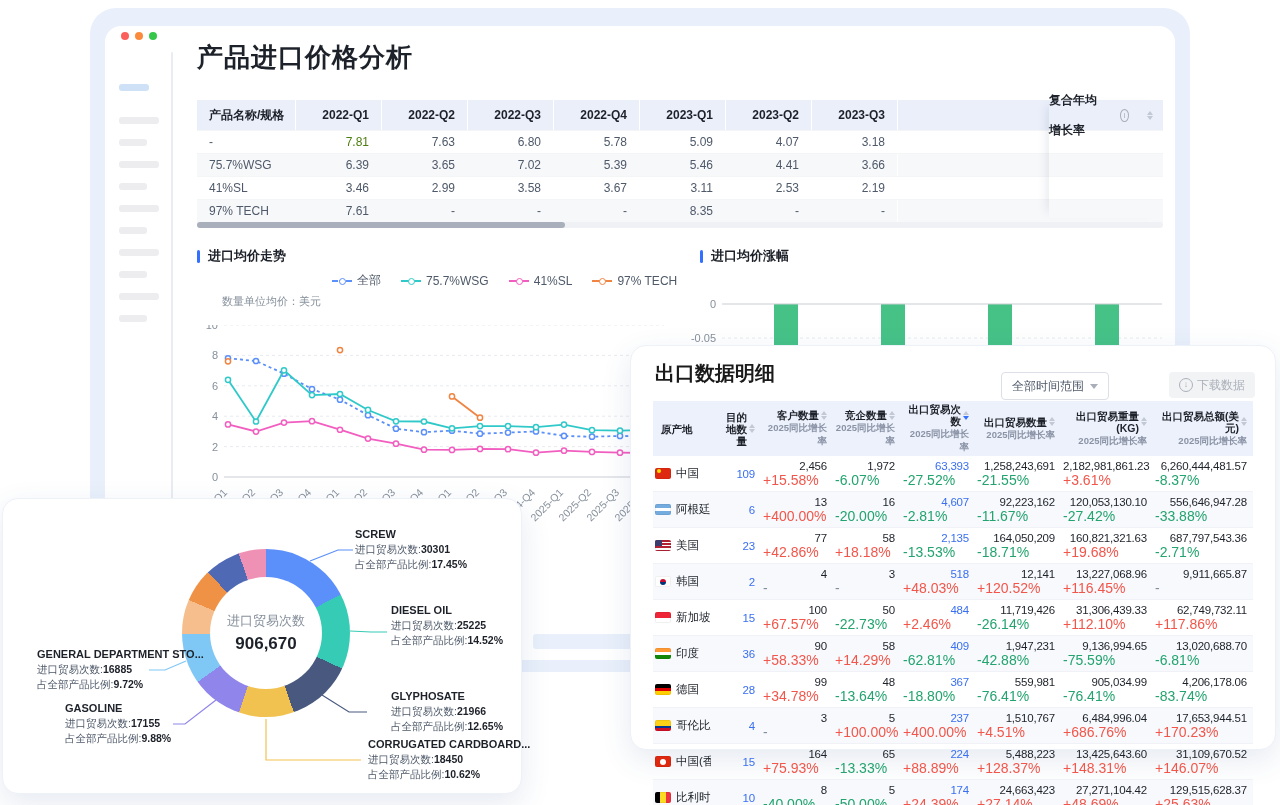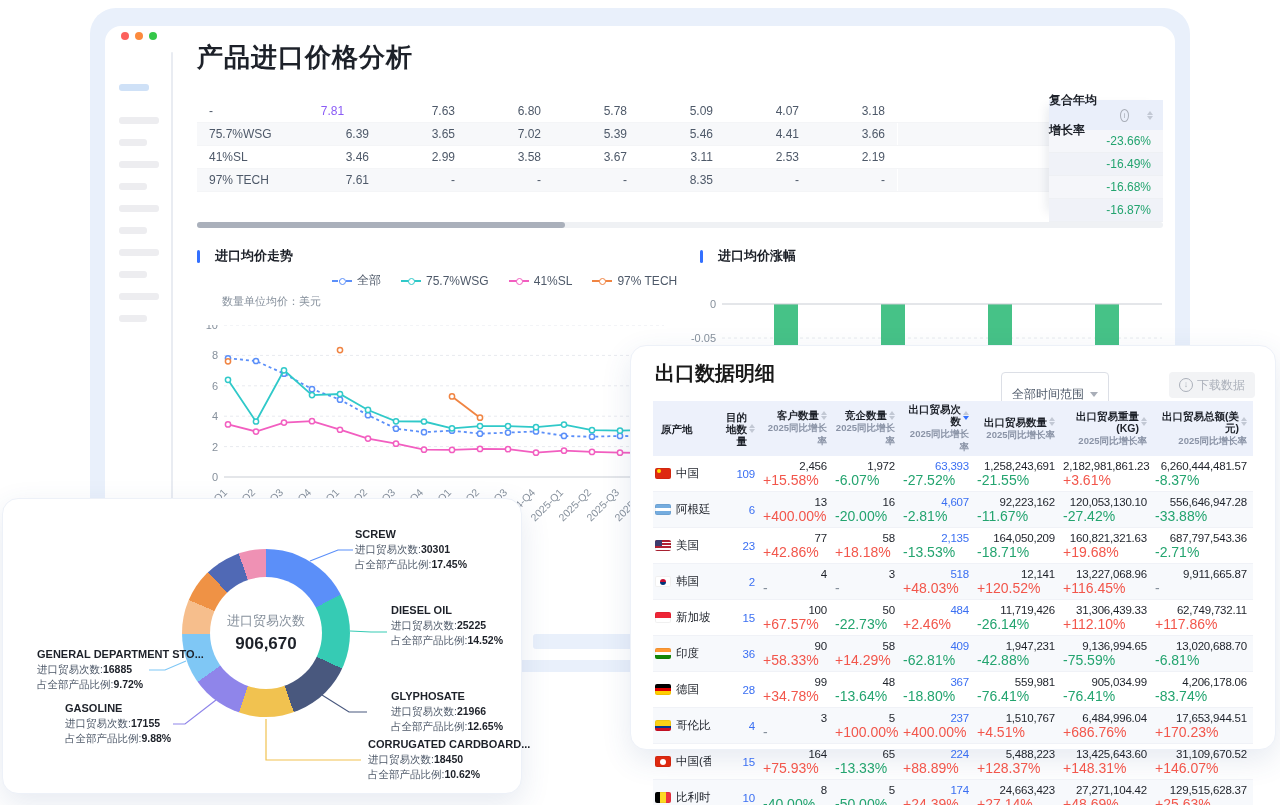--- a/index.html
+++ b/index.html
@@ -34,38 +34,38 @@
   .cagr-c{height:22px;line-height:22px;text-align:right;padding-right:12px;color:#23a46f;background:#f5f6fa;border-bottom:1px solid #eef0f4;}
   .cagr-c.alt{background:#f0f2f8;}
   .info-i{width:11px;height:11px;border:1px solid #a9aeb8;border-radius:50%;color:#a9aeb8;font-size:8px;line-height:11px;text-align:center;display:inline-block;font-weight:normal;}
   .sorters{display:inline-flex;flex-direction:column;gap:1px;margin-left:2px;}
   .tri-up{width:0;height:0;border-left:3.5px solid transparent;border-right:3.5px solid transparent;border-bottom:4px solid #c2c8d4;}
   .tri-dn{width:0;height:0;border-left:3.5px solid transparent;border-right:3.5px solid transparent;border-top:4px solid #c2c8d4;}
   .tri-dn.on{border-top-color:#3370ff;}
   .hscroll-track{left:197px;top:222px;width:966px;height:6px;background:#eff1f4;border-radius:3px;z-index:3;}
   .hscroll-thumb{left:197px;top:222px;width:368px;height:6px;background:#aab0bb;border-radius:3px;z-index:4;}
   
-  .sec-title{display:flex;align-items:center;gap:15px;font-size:13px;font-weight:bold;color:#1d2129;z-index:3;}
+  .sec-title{display:flex;align-items:center;gap:8px;font-size:13px;font-weight:bold;color:#1d2129;z-index:3;}
   .sec-bar{width:3px;height:13px;background:#3370ff;border-radius:2px;}
   .legend{left:332px;top:272px;display:flex;gap:20px;align-items:center;z-index:3;font-size:12px;color:#4e5969;}
   .lg-item{display:flex;align-items:center;gap:5px;}
   .lgm{position:relative;width:20px;height:8px;}
   .lgm-line{position:absolute;left:0;top:3px;width:20px;}
   .lgm-dot{position:absolute;left:7px;top:1px;width:5px;height:5px;border-radius:50%;background:#fff;}
   .unit-label{left:222px;top:294px;font-size:11px;color:#86909c;z-index:3;}
   .trend-svg{left:190px;top:325px;z-index:3;}
   .bar-svg{left:670px;top:290px;z-index:3;}
   
   .card{background:#fff;border:1px solid #edf1f8;border-radius:16px;box-shadow:0 10px 30px rgba(50,80,140,.12);}
   .export-card{left:630px;top:345px;width:644px;height:403px;z-index:10;}
   .donut-card{left:2px;top:498px;width:518px;height:294px;z-index:11;}
   .card-title{position:absolute;font-weight:bold;color:#1a1a1a;}
   
   .range-select{position:absolute;right:166px;top:26px;height:26px;border:1px solid #dcdfe6;border-radius:4px;
-     display:flex;align-items:center;gap:6px;padding:8px 10px;font-size:12px;color:#4e5969;background:#fff;}
+     display:flex;align-items:center;gap:6px;padding:0 10px;font-size:12px;color:#4e5969;background:#fff;}
   .caret{width:0;height:0;border-left:4px solid transparent;border-right:4px solid transparent;border-top:5px solid #a9aeb8;}
   .dl-btn{position:absolute;right:20px;top:26px;height:26px;border-radius:4px;background:#f2f3f5;color:#abb0ba;
      display:flex;align-items:center;gap:4px;padding:0 10px;font-size:12px;}
   .dl-ico{width:12px;height:12px;border:1px solid #abb0ba;border-radius:50%;font-size:9px;line-height:11px;text-align:center;}
   
   .etable{position:absolute;left:22px;top:55px;width:600px;border-collapse:collapse;table-layout:fixed;}
   .etable th{background:#edf1fb;height:36px;padding:2px 6px 2px 2px;vertical-align:middle;}
   .etable td{padding:2px 6px 2px 2px;height:31px;border-bottom:1px solid #f0f2f7;}
   .etable tr.alt td{background:#f7f9fc;}
   .hl{font-size:10.5px;font-weight:bold;color:#1d2129;display:flex;justify-content:flex-end;align-items:center;line-height:12px;}
@@ -124,23 +124,35 @@
   <div class="skel" style="width:40px"></div>
   <div class="skel" style="width:28px"></div>
 </div>
 <div class="abs divider"></div>
 <div class="abs band"></div>
 
 <div class="abs main-title">产品进口价格分析</div>
 
 <div class="abs ptable" style="position:absolute;">
   <div id="ptable-inner" style="position:relative;">
+      <div class="prow phead">
+        <div class="pc name">产品名称/规格</div>
+        <div class="pc q">2022-Q1</div>
+        <div class="pc q">2022-Q2</div>
+        <div class="pc q">2022-Q3</div>
+        <div class="pc q">2022-Q4</div>
+        <div class="pc q">2023-Q1</div>
+        <div class="pc q">2023-Q2</div>
+        <div class="pc q">2023-Q3</div>
+        <div class="pc filler"></div>
+        <div class="pc clip"><span style="display: inline-block; width: 20px; overflow: hidden; white-space: nowrap; vertical-align: top;">2024-Q1</span></div>
+      </div>
       <div class="prow">
         <div class="pc name" style="color: rgb(78, 89, 105);">-</div>
-        <div class="pc q" style="color: #8b5cf6; text-align: center;">7.81</div>
+        <div class="pc q" style="color: #4d7c0f;">7.81</div>
         <div class="pc q" style="color: rgb(78, 89, 105);">7.63</div>
         <div class="pc q" style="color: rgb(78, 89, 105);">6.80</div>
         <div class="pc q" style="color: rgb(78, 89, 105);">5.78</div>
         <div class="pc q" style="color: rgb(78, 89, 105);">5.09</div>
         <div class="pc q" style="color: rgb(78, 89, 105);">4.07</div>
         <div class="pc q" style="color: rgb(78, 89, 105);">3.18</div>
         <div class="pc filler"></div>
         <div class="pc clip"></div>
       </div>
       <div class="prow pr-alt">
@@ -182,26 +194,20 @@
     </div>
   <div class="abs cagrcol">
     <div class="cagr-h">
       <span>复合年均增长率</span>
       <span class="info-i">i</span>
       <span class="sorters">
           <span class="tri-up"></span>
           <span class="tri-dn"></span>
         </span>
     </div>
-    <div id="cagr-cells">
-        <div class="cagr-c">-23.66%</div>
-        <div class="cagr-c alt">-16.49%</div>
-        <div class="cagr-c">-16.68%</div>
-        <div class="cagr-c alt">-16.87%</div>
-      </div>
   </div>
 </div>
 <div class="abs hscroll-track"></div>
 <div class="abs hscroll-thumb"></div>
 
 <div class="abs sec-title" style="left:197px;top:247px;">
   <span class="sec-bar"></span>
   <span>进口均价走势</span>
 </div>
 <div class="abs legend" id="trend-legend">

